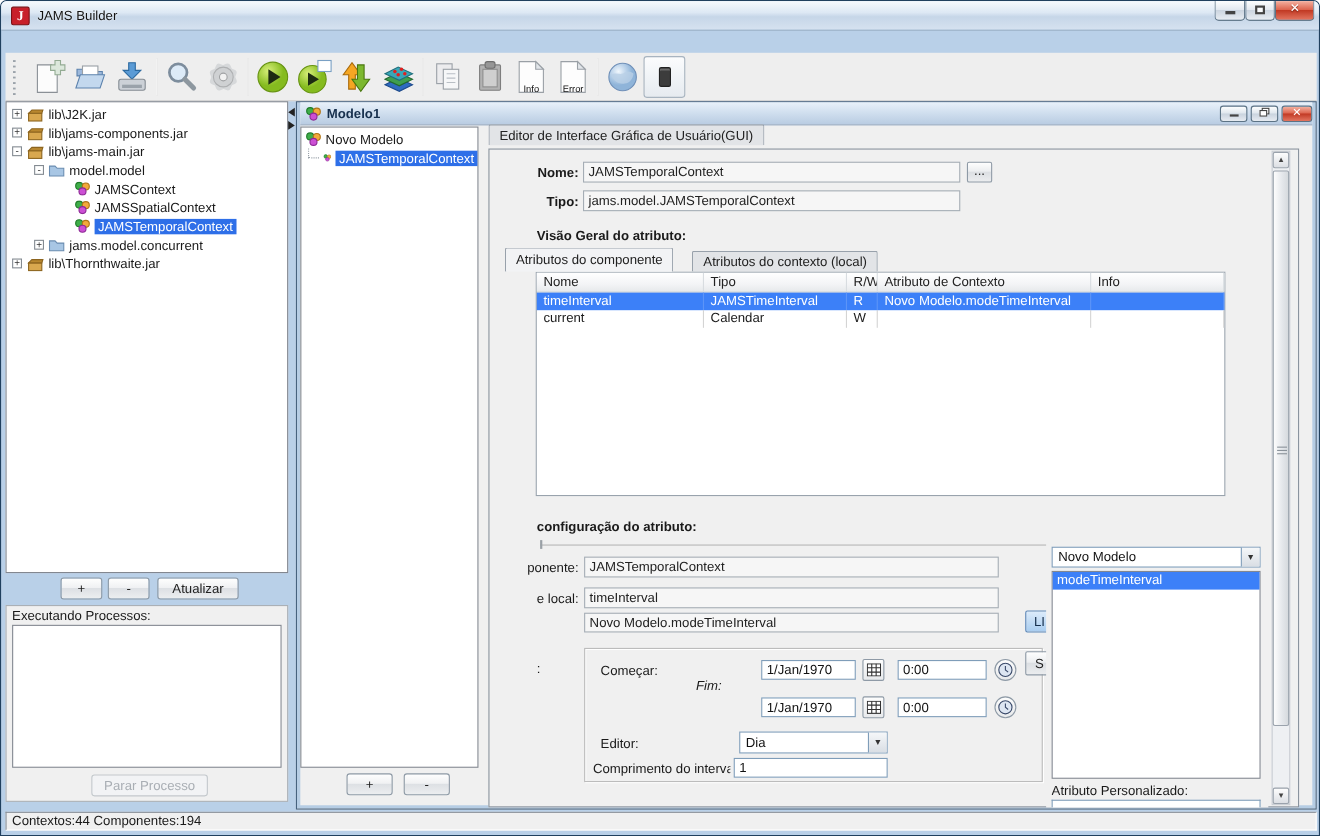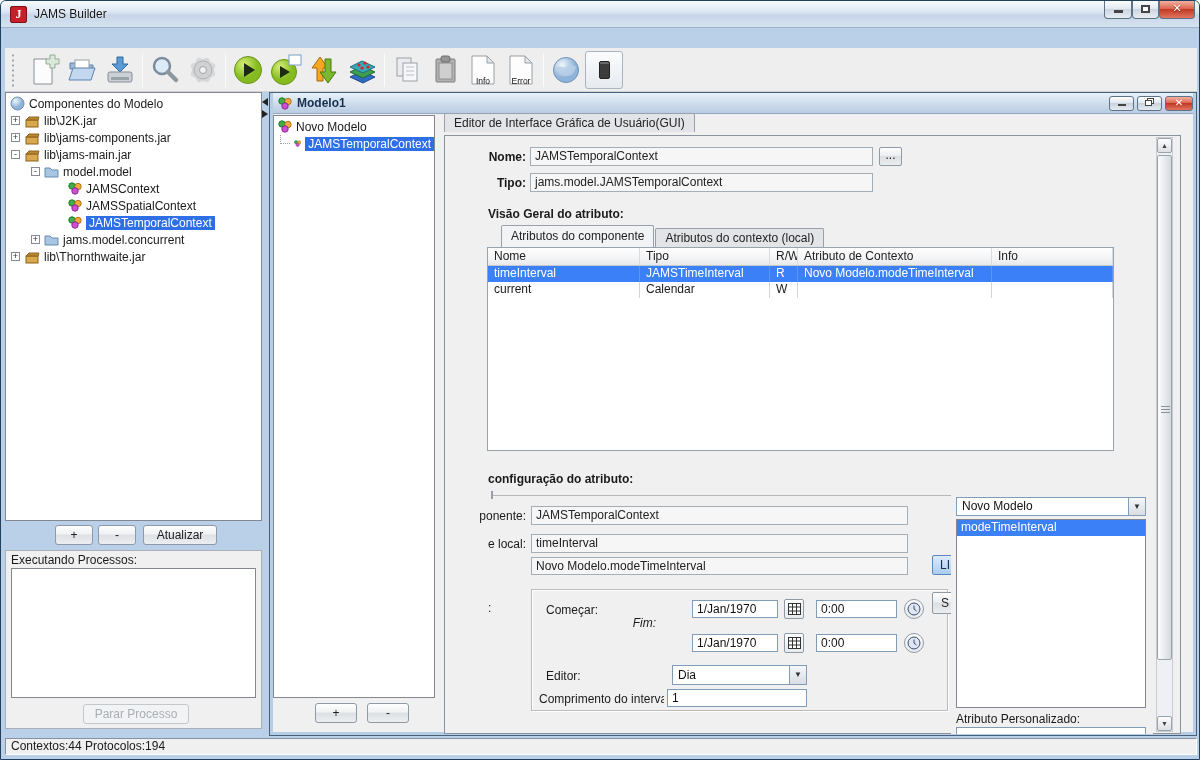--- a/index.html
+++ b/index.html
@@ -250,26 +250,20 @@
         <circle cx="16" cy="16" r="12.5" fill="url(#gl)" stroke="#7090b8"></circle>
         <path d="M6 14c4-3 8 1 12-2 3-2 6-1 8 1-1 5-3 8-8 9-6 1-11-3-12-8z" fill="#b9cfe6" opacity="0.8"></path>
       </svg>
     </div>
     <div class="tbtn framed">
       <div style="width:11px;height:18px;background:#3c3c3c;border-radius:2px;border:1px solid #222;box-shadow:inset 0 2px 0 #6a6a6a;"></div>
     </div>
   </div>
 
   <div class="tree-box">
-    <div class="trow" style="padding-left:4px;">
-      <svg width="15" height="15" viewBox="0 0 15 15">
-        <circle cx="7.5" cy="7.5" r="6.5" fill="url(#gl)" stroke="#7090b8"></circle>
-      </svg>
-      <span>Componentes do Modelo</span>
-    </div>
     <div class="trow" style="padding-left:5px;">
       <span class="toggle">+</span>
       <svg width="16" height="14" viewBox="0 0 16 14">
         <rect x="2" y="6" width="12" height="7" fill="#d9a84f" stroke="#8d651f"></rect>
         <path d="M2 6l3-3h10l-1 3z" fill="#b8872f" stroke="#8d651f"></path>
       </svg>
       <span>lib\J2K.jar</span>
     </div>
     <div class="trow" style="padding-left:5px;">
       <span class="toggle">+</span>
@@ -386,21 +380,21 @@
   </div>
   <div class="config-box"></div>
 
   <div class="flabel bold" style="left:450px;top:149px;width:75px;">Nome:</div>
   <div class="gfield" style="left:529px;top:146px;width:343px;">JAMSTemporalContext</div>
   <div class="sbtn" style="left:878px;top:146px;width:23px;height:19px;line-height:15px;">...</div>
   <div class="flabel bold" style="left:450px;top:175px;width:75px;">Tipo:</div>
   <div class="gfield" style="left:529px;top:172px;width:343px;">jams.model.JAMSTemporalContext</div>
 
   <div class="flabel bold" style="left:487px;top:206px;width:300px;text-align:left;">Visão Geral do atributo:</div>
-  <div class="tabs-row" style="left:500px;top:224px;">
+  <div class="tabs-row" style="left:458px;top:224px;gap:16px;">
     <div class="tab active">Atributos do componente</div>
     <div class="tab">Atributos do contexto (local)</div>
   </div>
 
   <div class="table">
     <div class="thead">
       <div class="th c0">Nome</div>
       <div class="th c1">Tipo</div>
       <div class="th c2">R/W</div>
       <div class="th c3">Atributo de Contexto</div>
@@ -491,15 +485,15 @@
 
   <div class="vscroll">
     <div class="varr" style="top:0;">▲</div>
     <div class="vthumb">
       <div class="vgrip"></div>
     </div>
     <div class="varr" style="bottom:0;">▼</div>
   </div>
 
   <div class="statusbar">
-    <span>Contextos:44 Protocolos:194</span>
+    <span>Contextos:44 Componentes:194</span>
   </div>
 </div>
 
 </body></html>

